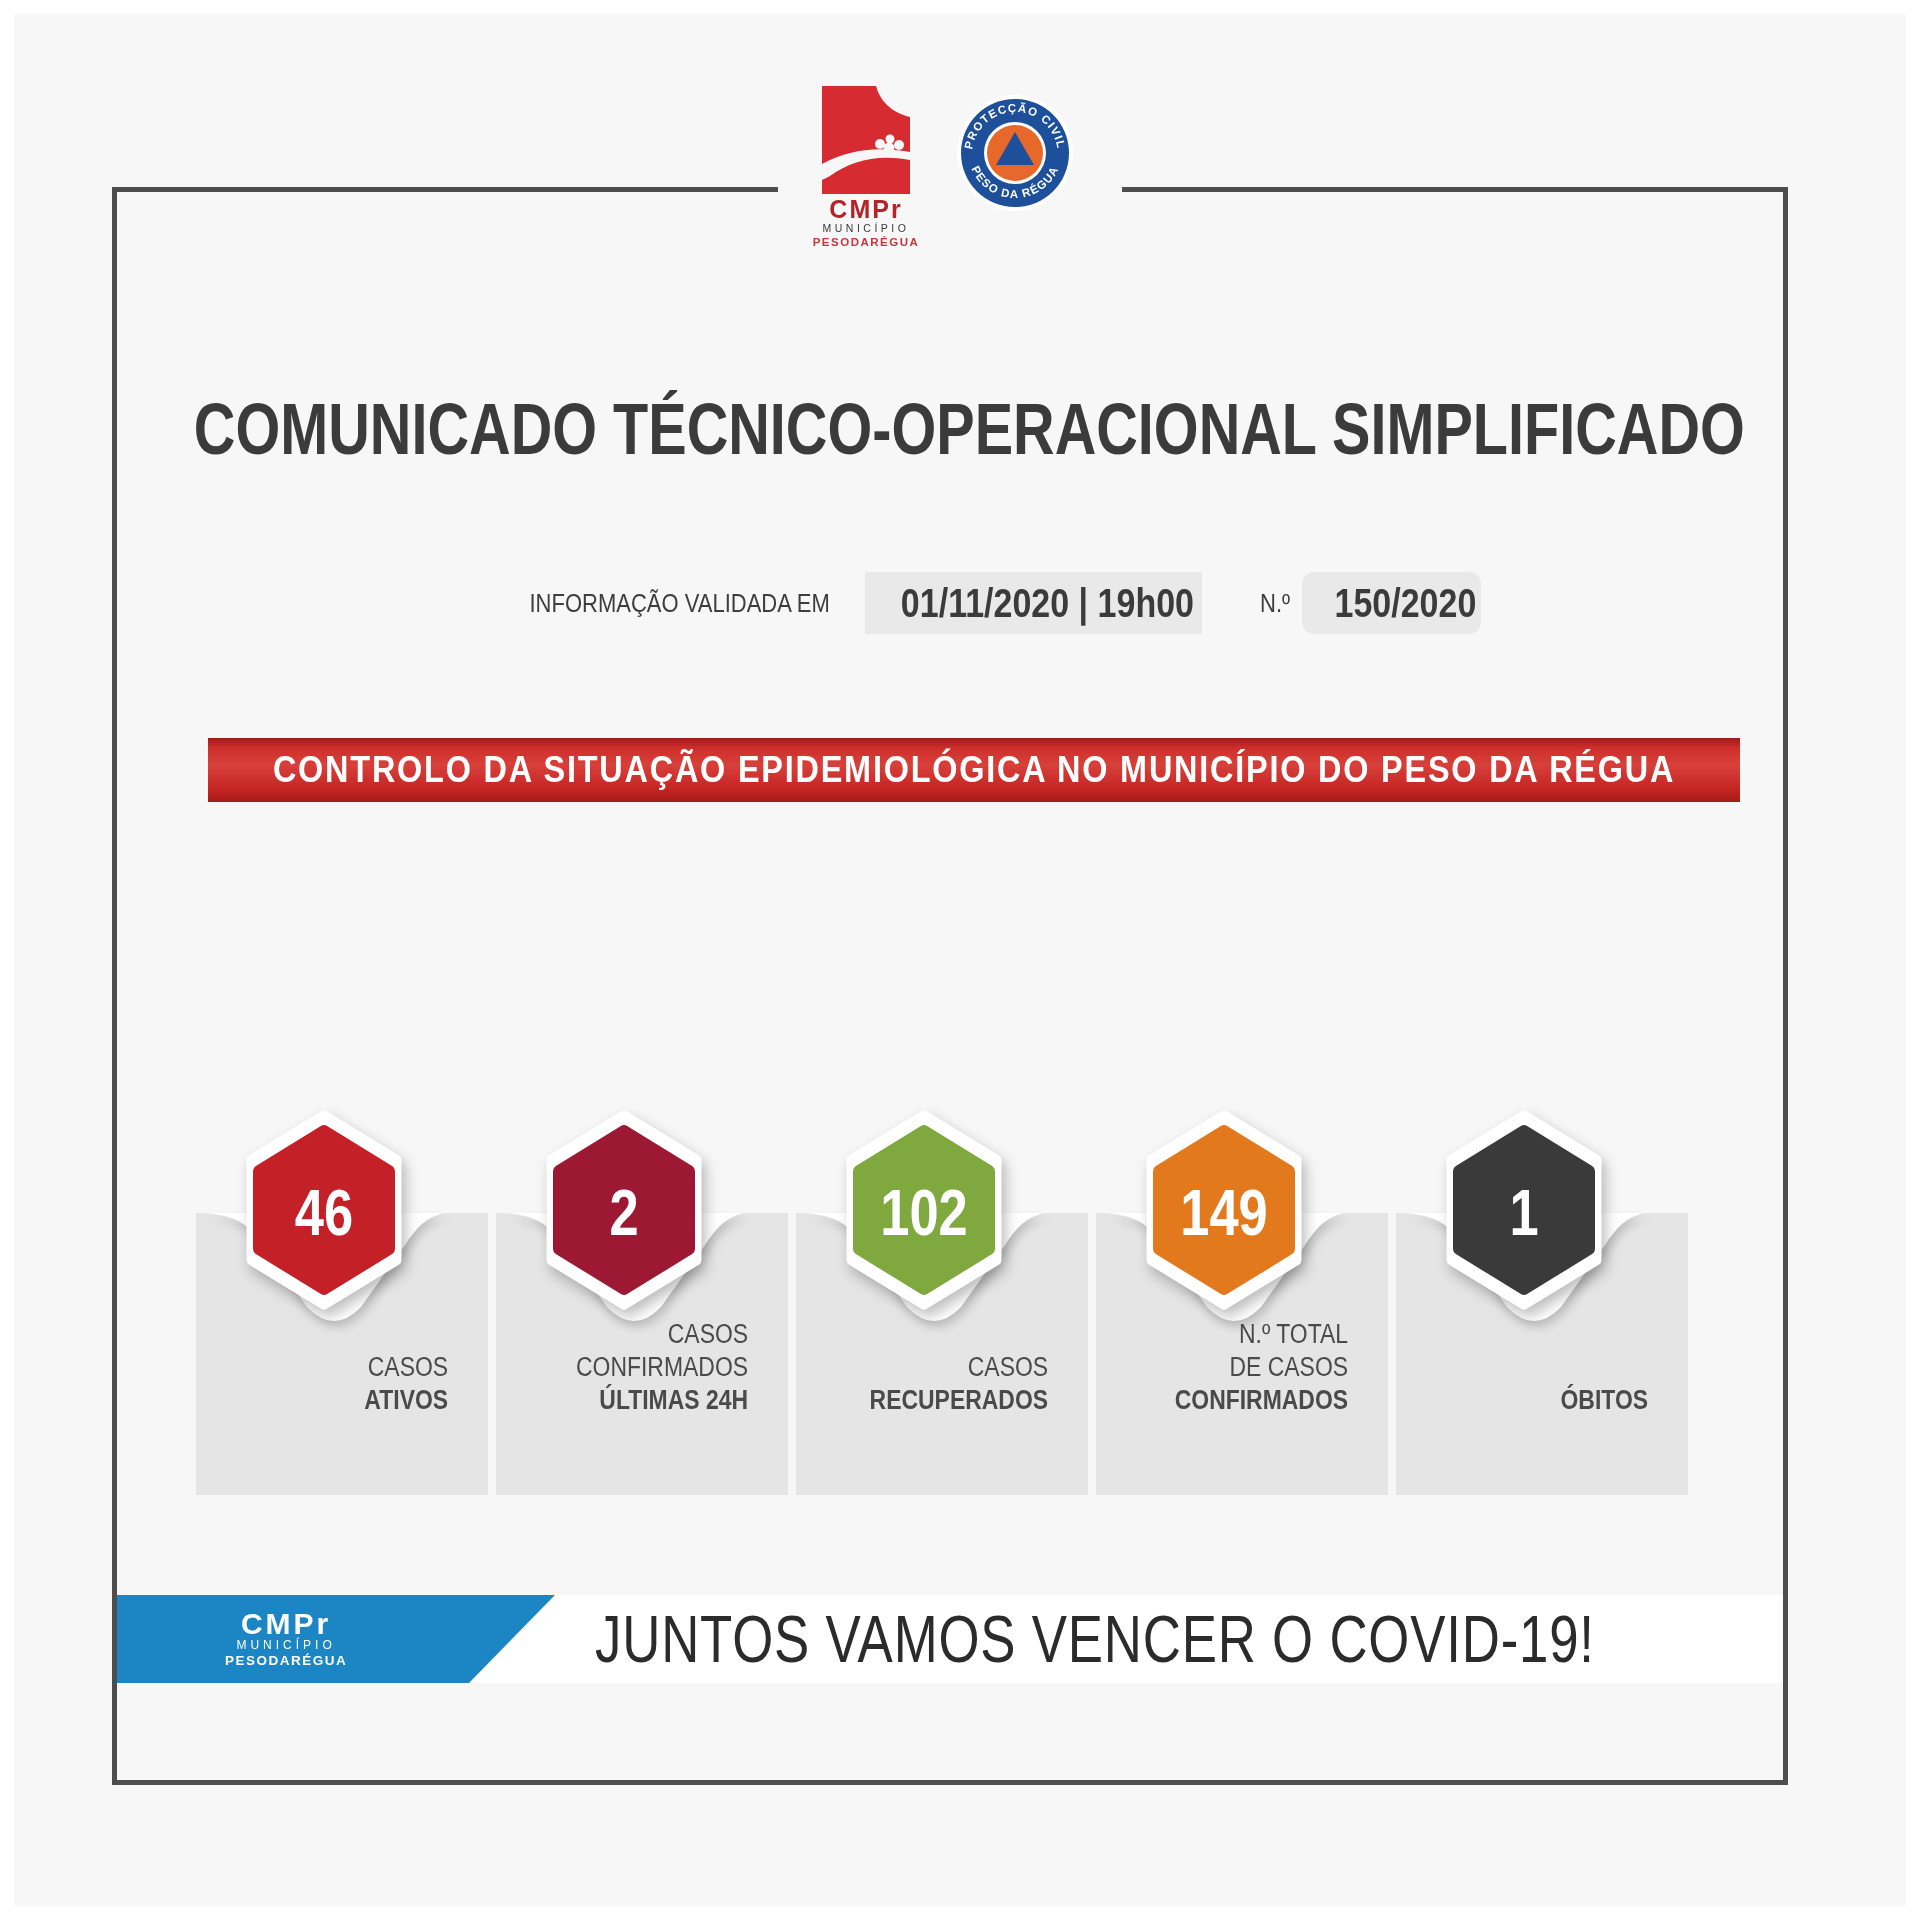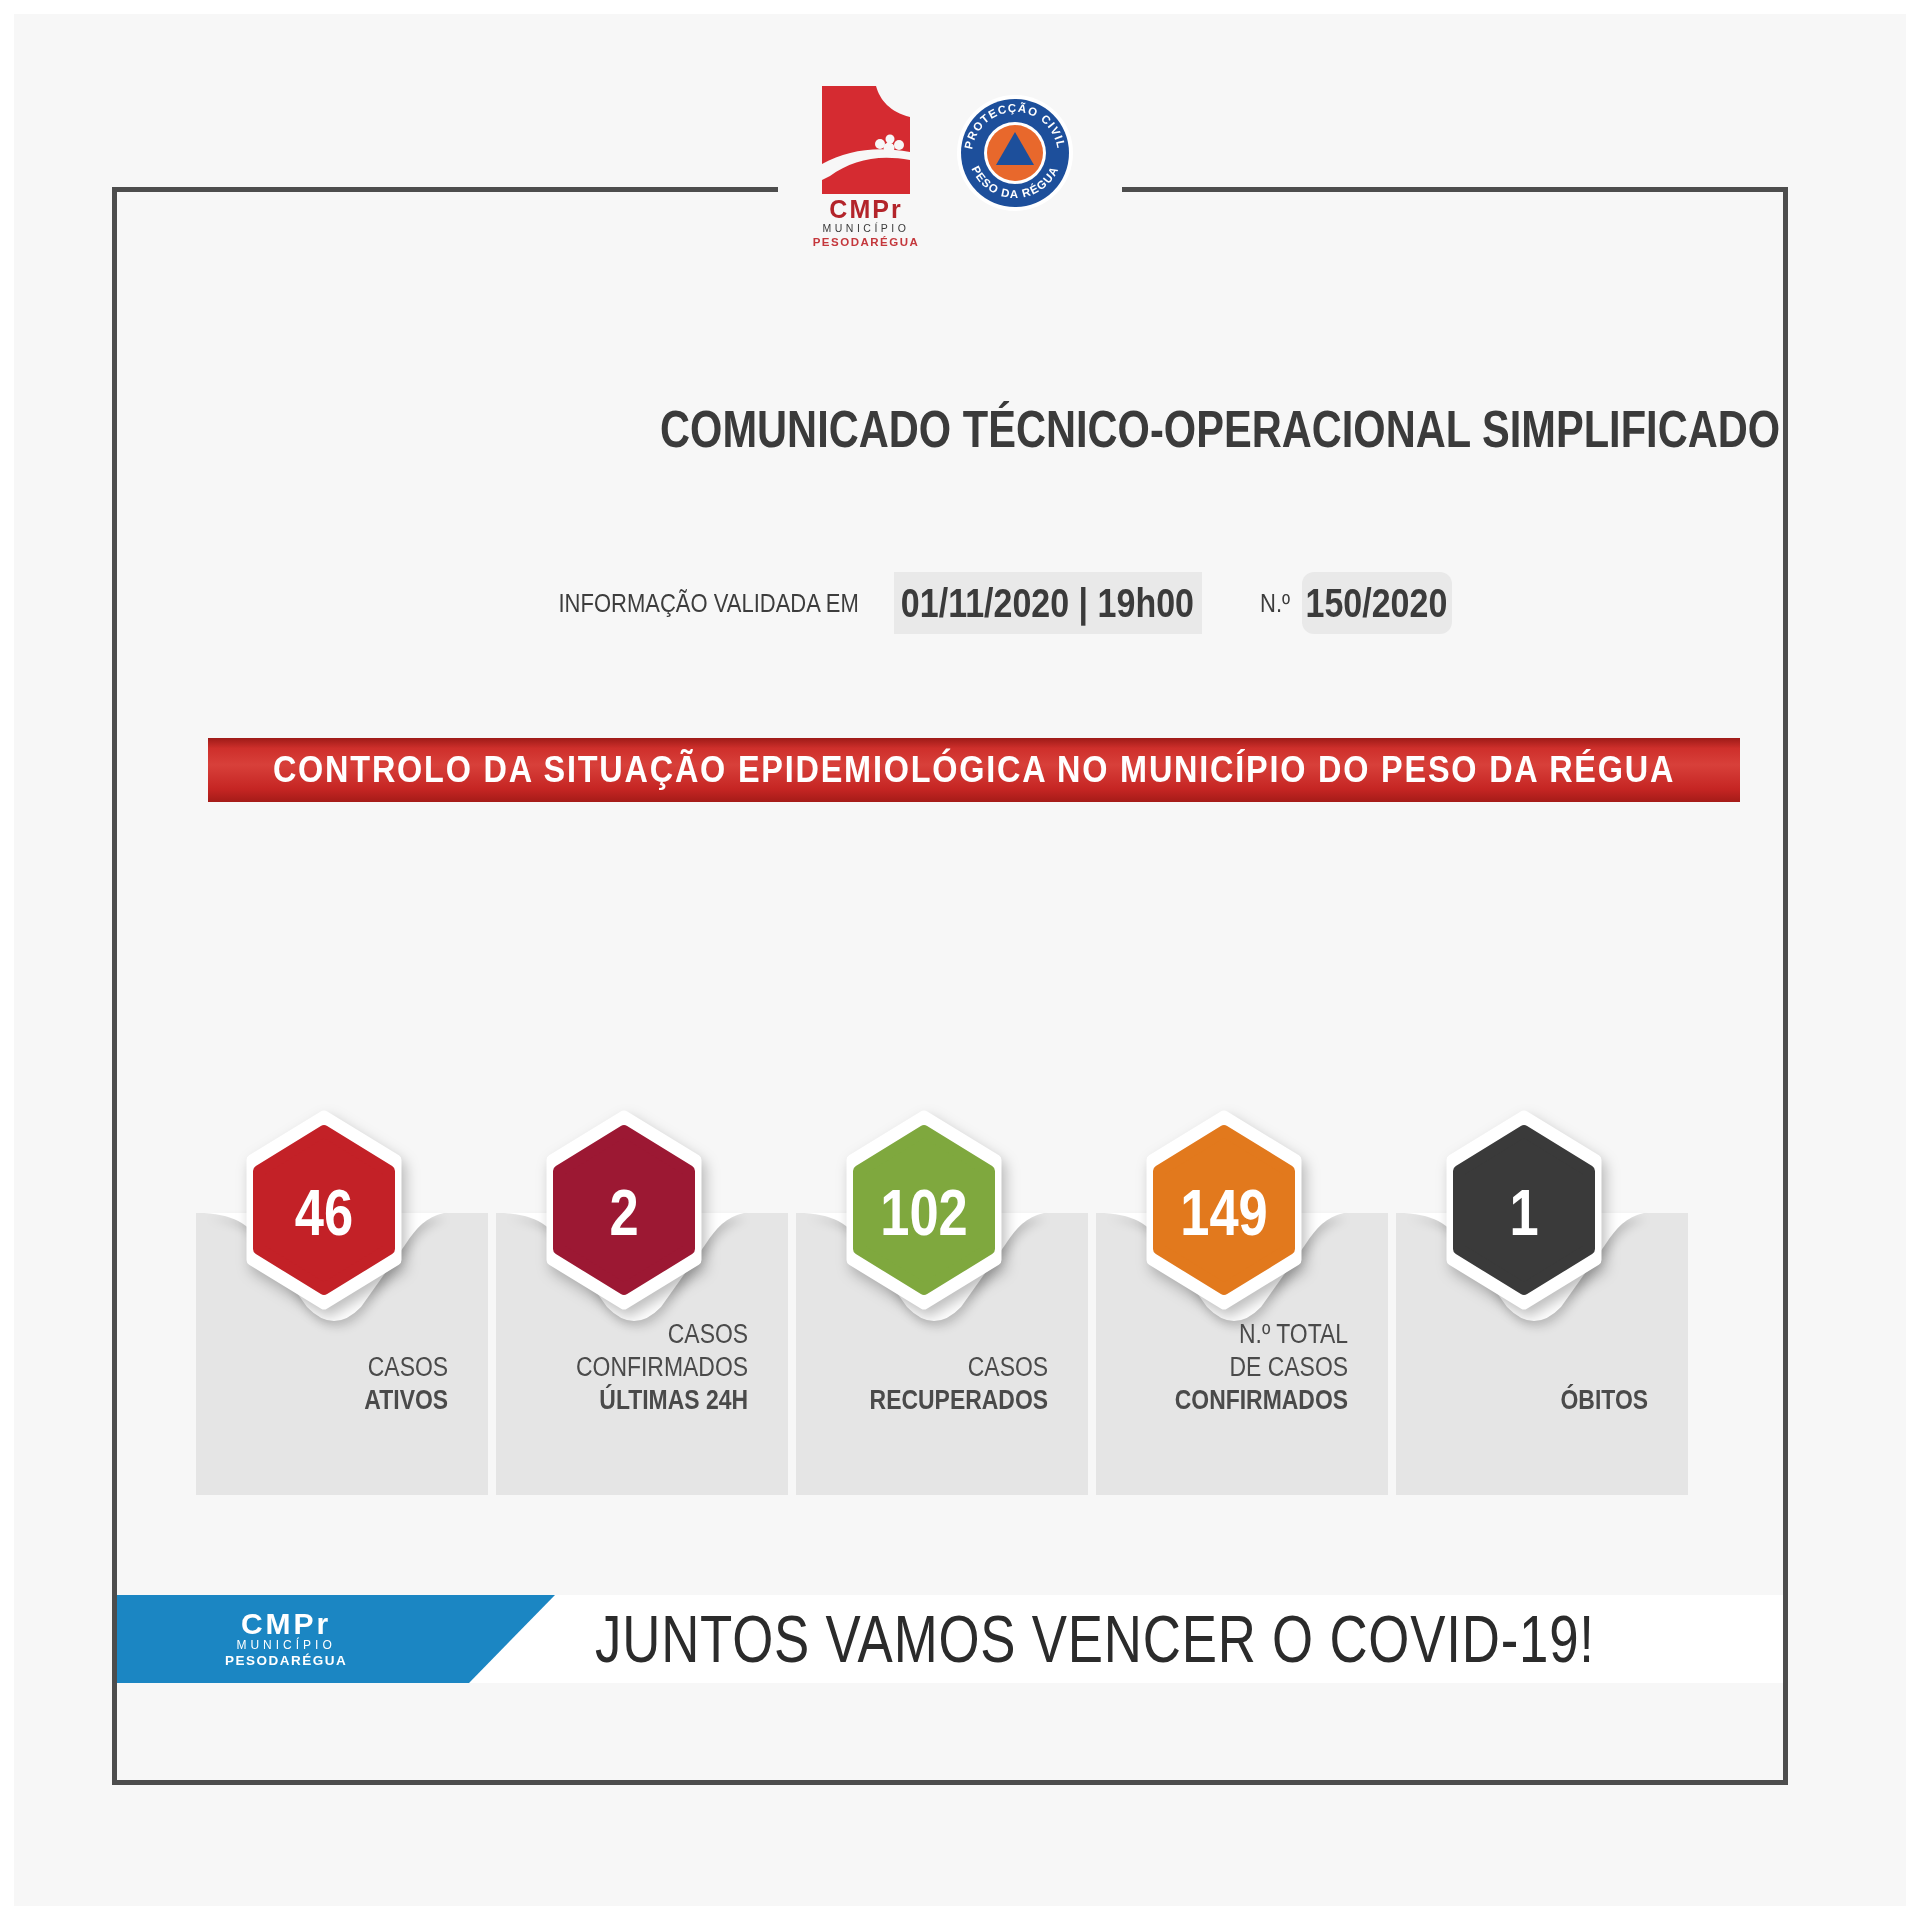--- a/index.html
+++ b/index.html
@@ -21,26 +21,26 @@
 
   
   .cmpr-logo{position:absolute;left:798px;top:86px;width:136px;display:flex;flex-direction:column;align-items:center;z-index:7;}
   .cmpr-acronym{margin-top:3px;font-size:25px;font-weight:700;color:#b3242a;letter-spacing:2px;line-height:24px;}
   .cmpr-mun{font-size:10.5px;color:#3a3a3a;letter-spacing:3.5px;line-height:14px;}
   .cmpr-name{font-size:11.5px;font-weight:700;color:#c4373c;letter-spacing:1.5px;line-height:14px;}
   .badge{position:absolute;left:956px;top:94px;z-index:7;}
   .arc{fill:#ffffff;font-size:11.5px;font-weight:700;letter-spacing:1.2px;font-family:"Liberation Sans",sans-serif;}
 
   
-  .title{position:absolute;left:0;top:386px;width:1920px;text-align:right;font-size:52px;font-weight:700;color:#3b3b3b;line-height:86px;}
+  .title{position:absolute;left:0;top:386px;width:1920px;text-align:left;font-size:72px;font-weight:700;color:#3b3b3b;line-height:86px;}
   .subtitle{position:absolute;left:0;top:498px;width:1920px;text-align:center;font-size:54px;font-weight:400;color:#3d3d3d;line-height:60px;}
 
   .info-row{position:absolute;left:0;top:572px;width:1920px;height:62px;display:flex;justify-content:center;align-items:center;z-index:2;margin-left:35px;}
   .info-label{font-size:25px;color:#3d3d3d;margin-right:14px;}
-  .gbox{background:#e9e9e9;height:62px;display:flex;align-items:center;justify-content:center;}
+  .gbox{background:#e9e9e9;height:62px;display:flex;align-items:center;justify-content:center;padding-left:29px;}
   .gbox-date{width:308px;margin-right:56px;}
   .gbox-num{width:150px;border-radius:12px;}
   .gbox .val{font-size:40px;font-weight:700;color:#3b3b3b;}
   .num-label{font-size:25px;color:#3d3d3d;margin-right:10px;}
 
   
   .banner{position:absolute;left:208px;top:738px;width:1532px;height:64px;z-index:2;
           background:linear-gradient(180deg,#9e1b18 0%,#ce2f2b 16%,#d8403a 42%,#c52523 80%,#a51b18 100%);
           display:flex;align-items:center;justify-content:center;}
   .banner span{color:#ffffff;font-size:36px;font-weight:700;letter-spacing:2px;}

